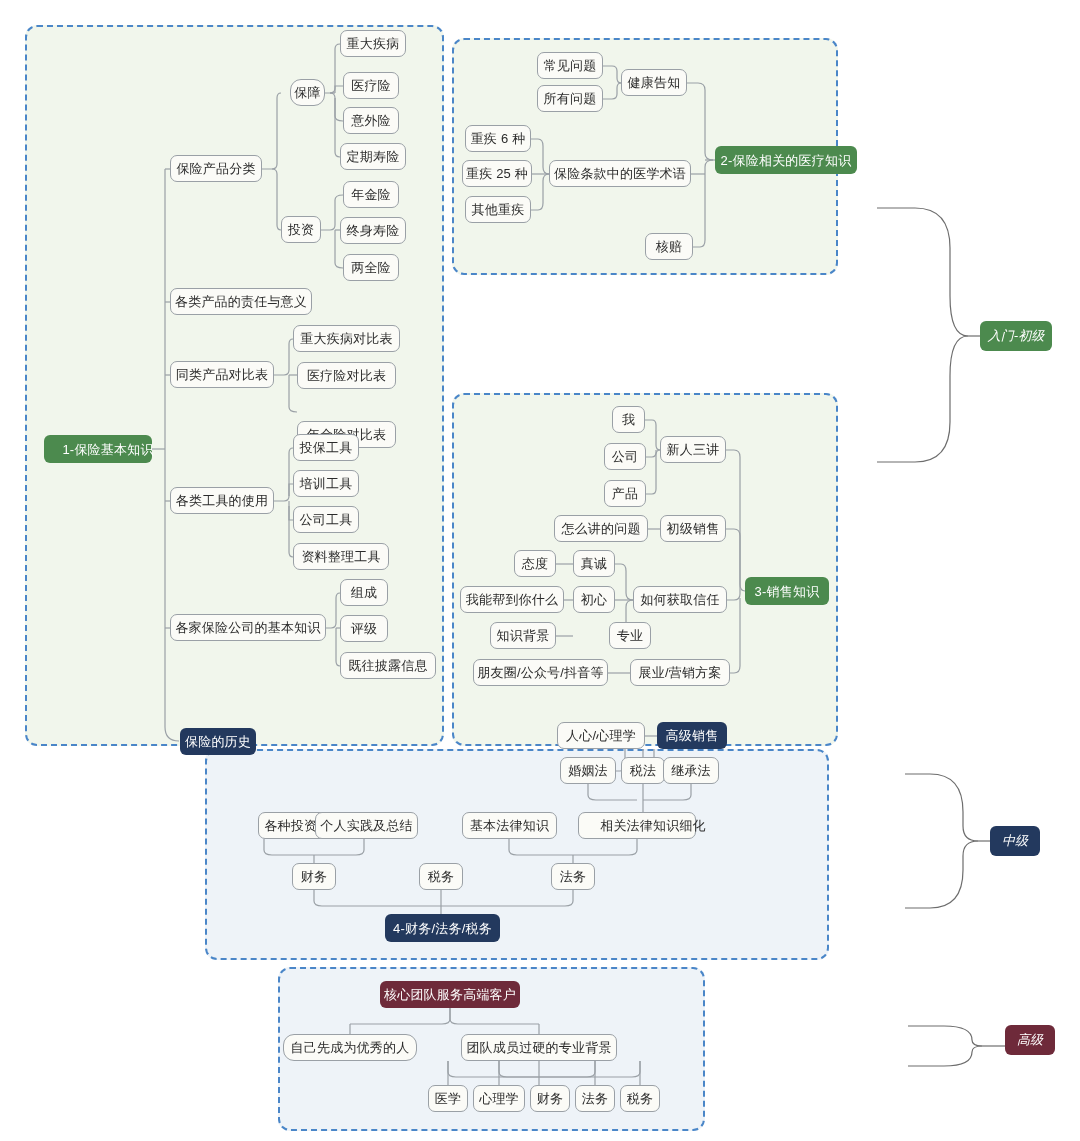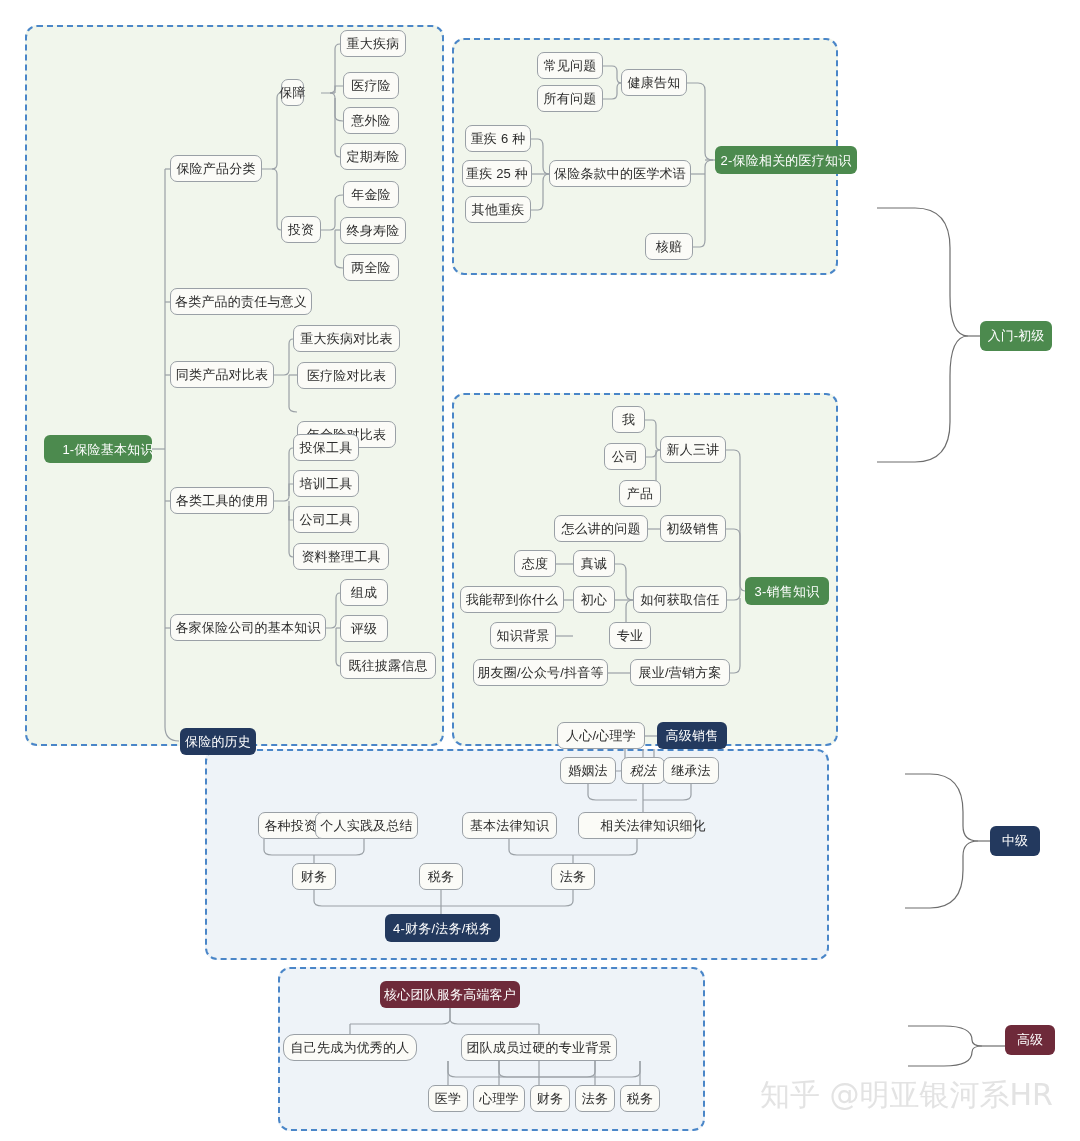--- a/index.html
+++ b/index.html
@@ -16,21 +16,21 @@
     position:absolute;box-sizing:border-box;
     border:1px solid #9aa0a6;border-radius:7px;background:#fbfbf7;
     color:#2b2b2b;display:flex;align-items:center;justify-content:center;
     white-space:nowrap;line-height:1;letter-spacing:.2px;
   }
   .node.md{font-size:13px;height:27px;}
   .trunk{background:#4c8a4e;border:none;color:#ffffff;border-radius:6px;font-size:13px;height:28px;}
   .trunk.navy{background:#23395e;}
   .trunk.maroon{background:#6e2a3a;}
   .level{position:absolute;border-radius:6px;color:#fff;font-size:13px;height:30px;
-    display:flex;align-items:center;justify-content:center;white-space:nowrap;}
+    display:flex;align-items:center;justify-content:center;white-space:nowrap;font-style:italic;}
   .level.g{background:#4c8a4e;}
   .level.n{background:#23395e;}
   .level.m{background:#6e2a3a;}
   .watermark{
     position:absolute;color:#e3e3e3;font-size:30px;white-space:nowrap;
     font-family:"DejaVu Sans",sans-serif;
   }
 </style>
 </head>
 <body>
@@ -160,21 +160,21 @@
 
   <div class="node trunk" style="left:44px;top:435px;width:108px;height:28px;padding-left:20px;">1-保险基本知识</div>
   <div class="node trunk" style="left:715px;top:146px;width:142px;height:28px;">2-保险相关的医疗知识</div>
   <div class="node trunk" style="left:745px;top:577px;width:84px;height:28px;">3-销售知识</div>
   <div class="node trunk navy" style="left:385px;top:914px;width:115px;height:28px;">4-财务/法务/税务</div>
   <div class="node trunk navy" style="left:180px;top:728px;width:76px;height:27px;">保险的历史</div>
   <div class="node trunk navy" style="left:657px;top:722px;width:70px;height:27px;">高级销售</div>
   <div class="node trunk maroon" style="left:380px;top:981px;width:140px;height:27px;">核心团队服务高端客户</div>
 
   <div class="node md" style="left:170px;top:155px;width:92px;height:27px;">保险产品分类</div>
-  <div class="node md" style="left:281px;top:79px;width:23px;height:27px;">保障</div>
+  <div class="node md" style="left:290px;top:79px;width:35px;height:27px;border-radius:11px;">保障</div>
   <div class="node md" style="left:340px;top:30px;width:66px;height:27px;">重大疾病</div>
   <div class="node md" style="left:343px;top:72px;width:56px;height:27px;">医疗险</div>
   <div class="node md" style="left:343px;top:107px;width:56px;height:27px;">意外险</div>
   <div class="node md" style="left:340px;top:143px;width:66px;height:27px;">定期寿险</div>
   <div class="node md" style="left:281px;top:216px;width:40px;height:27px;">投资</div>
   <div class="node md" style="left:343px;top:181px;width:56px;height:27px;">年金险</div>
   <div class="node md" style="left:340px;top:217px;width:66px;height:27px;">终身寿险</div>
   <div class="node md" style="left:343px;top:254px;width:56px;height:27px;">两全险</div>
   <div class="node md" style="left:170px;top:288px;width:142px;height:27px;">各类产品的责任与意义</div>
   <div class="node md" style="left:170px;top:361px;width:104px;height:27px;">同类产品对比表</div>
@@ -195,37 +195,37 @@
   <div class="node md" style="left:537px;top:85px;width:66px;height:27px;">所有问题</div>
   <div class="node md" style="left:621px;top:69px;width:66px;height:27px;">健康告知</div>
   <div class="node md" style="left:465px;top:125px;width:66px;height:27px;">重疾 6 种</div>
   <div class="node md" style="left:462px;top:160px;width:70px;height:27px;">重疾 25 种</div>
   <div class="node md" style="left:465px;top:196px;width:66px;height:27px;">其他重疾</div>
   <div class="node md" style="left:549px;top:160px;width:142px;height:27px;">保险条款中的医学术语</div>
   <div class="node md" style="left:645px;top:233px;width:48px;height:27px;">核赔</div>
 
   <div class="node md" style="left:612px;top:406px;width:33px;height:27px;">我</div>
   <div class="node md" style="left:604px;top:443px;width:42px;height:27px;">公司</div>
-  <div class="node md" style="left:604px;top:480px;width:42px;height:27px;margin-left:15px;">产品</div>
+  <div class="node md" style="left:604px;top:480px;width:42px;height:27px;">产品</div>
   <div class="node md" style="left:660px;top:436px;width:66px;height:27px;">新人三讲</div>
   <div class="node md" style="left:554px;top:515px;width:94px;height:27px;">怎么讲的问题</div>
   <div class="node md" style="left:660px;top:515px;width:66px;height:27px;">初级销售</div>
   <div class="node md" style="left:514px;top:550px;width:42px;height:27px;">态度</div>
   <div class="node md" style="left:573px;top:550px;width:42px;height:27px;">真诚</div>
   <div class="node md" style="left:460px;top:586px;width:104px;height:27px;">我能帮到你什么</div>
   <div class="node md" style="left:573px;top:586px;width:42px;height:27px;">初心</div>
   <div class="node md" style="left:490px;top:622px;width:66px;height:27px;">知识背景</div>
   <div class="node md" style="left:573px;top:622px;width:42px;height:27px;margin-left:36px;">专业</div>
   <div class="node md" style="left:633px;top:586px;width:94px;height:27px;">如何获取信任</div>
   <div class="node md" style="left:473px;top:659px;width:135px;height:27px;">朋友圈/公众号/抖音等</div>
   <div class="node md" style="left:630px;top:659px;width:100px;height:27px;">展业/营销方案</div>
 
   <div class="node md" style="left:557px;top:722px;width:88px;height:27px;">人心/心理学</div>
   <div class="node md" style="left:560px;top:757px;width:56px;height:27px;">婚姻法</div>
-  <div class="node md" style="left:621px;top:757px;width:44px;height:27px;font-style:italic;">税法</div>
+  <div class="node md" style="left:621px;top:757px;width:44px;height:27px;">税法</div>
   <div class="node md" style="left:663px;top:757px;width:56px;height:27px;">继承法</div>
   <div class="node md" style="left:218px;top:812px;width:92px;height:27px;margin-left:40px;">各种投资方式</div>
   <div class="node md" style="left:315px;top:812px;width:103px;height:27px;">个人实践及总结</div>
   <div class="node md" style="left:462px;top:812px;width:95px;height:27px;">基本法律知识</div>
   <div class="node md" style="left:578px;top:812px;width:118px;height:27px;padding-left:32px;">相关法律知识细化</div>
   <div class="node md" style="left:292px;top:863px;width:44px;height:27px;">财务</div>
   <div class="node md" style="left:419px;top:863px;width:44px;height:27px;">税务</div>
   <div class="node md" style="left:551px;top:863px;width:44px;height:27px;">法务</div>
 
   <div class="node md" style="left:283px;top:1034px;width:134px;height:27px;border-radius:11px;">自己先成为优秀的人</div>
@@ -233,15 +233,14 @@
   <div class="node md" style="left:428px;top:1085px;width:40px;height:27px;">医学</div>
   <div class="node md" style="left:473px;top:1085px;width:52px;height:27px;">心理学</div>
   <div class="node md" style="left:530px;top:1085px;width:40px;height:27px;">财务</div>
   <div class="node md" style="left:575px;top:1085px;width:40px;height:27px;">法务</div>
   <div class="node md" style="left:620px;top:1085px;width:40px;height:27px;">税务</div>
 
   <div class="level g" style="left:980px;top:321px;width:72px;height:30px;">入门-初级</div>
   <div class="level n" style="left:990px;top:826px;width:50px;height:30px;">中级</div>
   <div class="level m" style="left:1005px;top:1025px;width:50px;height:30px;">高级</div>
 
-  <div class="watermark" style="left:760px;top:1075px;">知乎 @明亚银河系HR</div>
 
 </div>
 
 </body></html>

